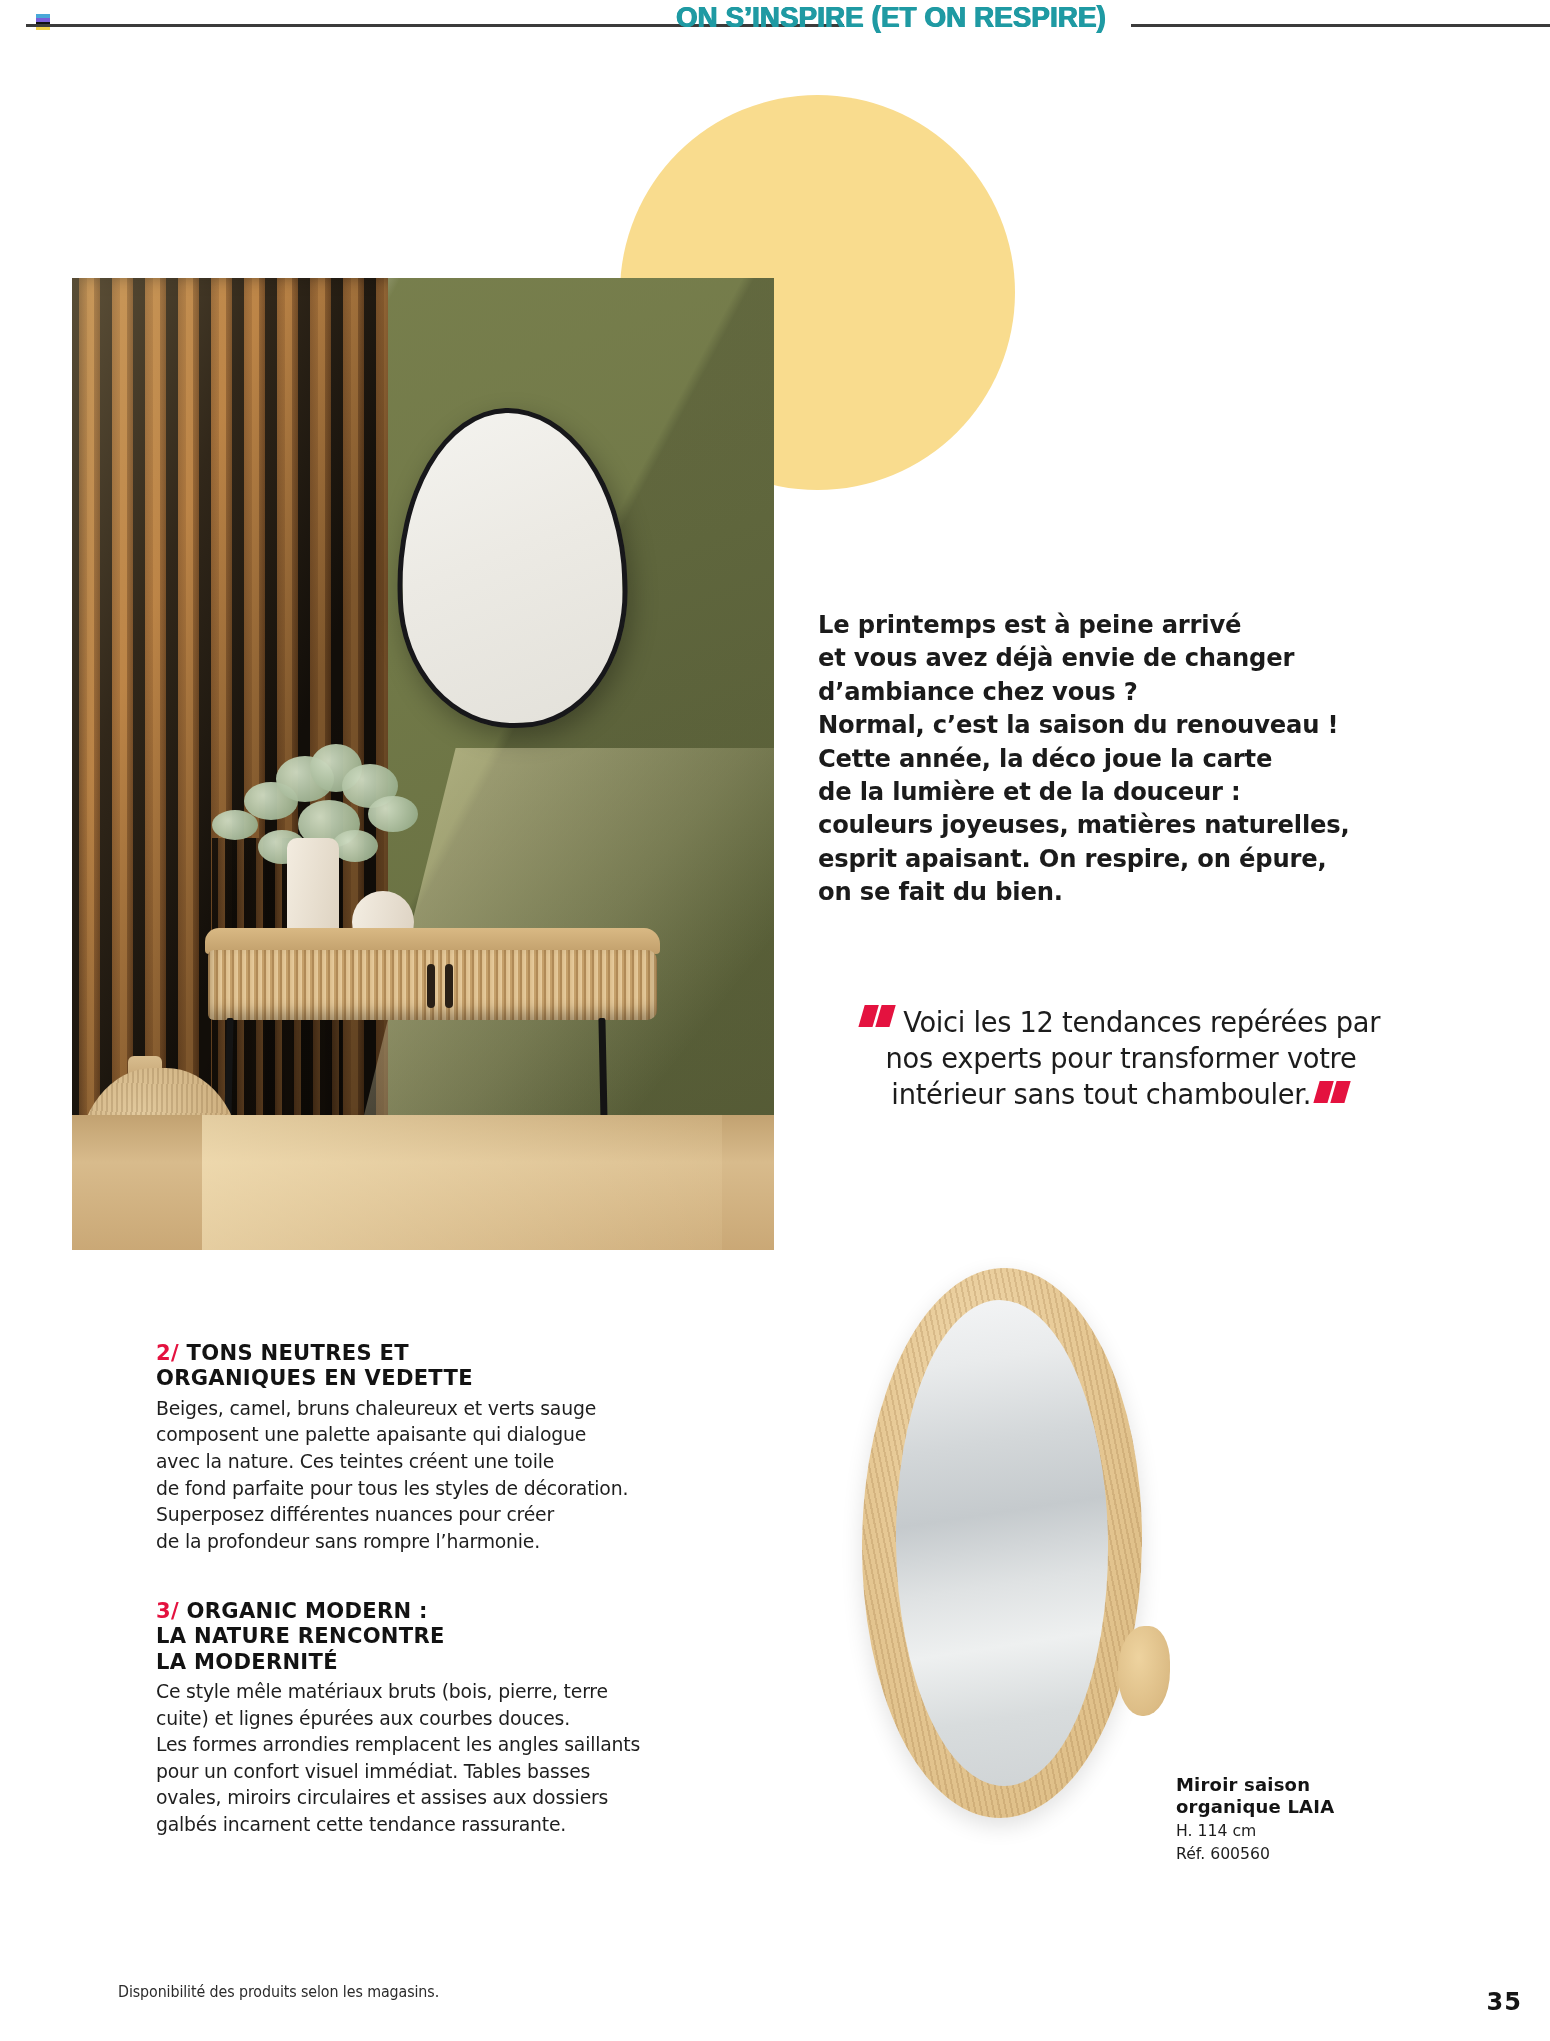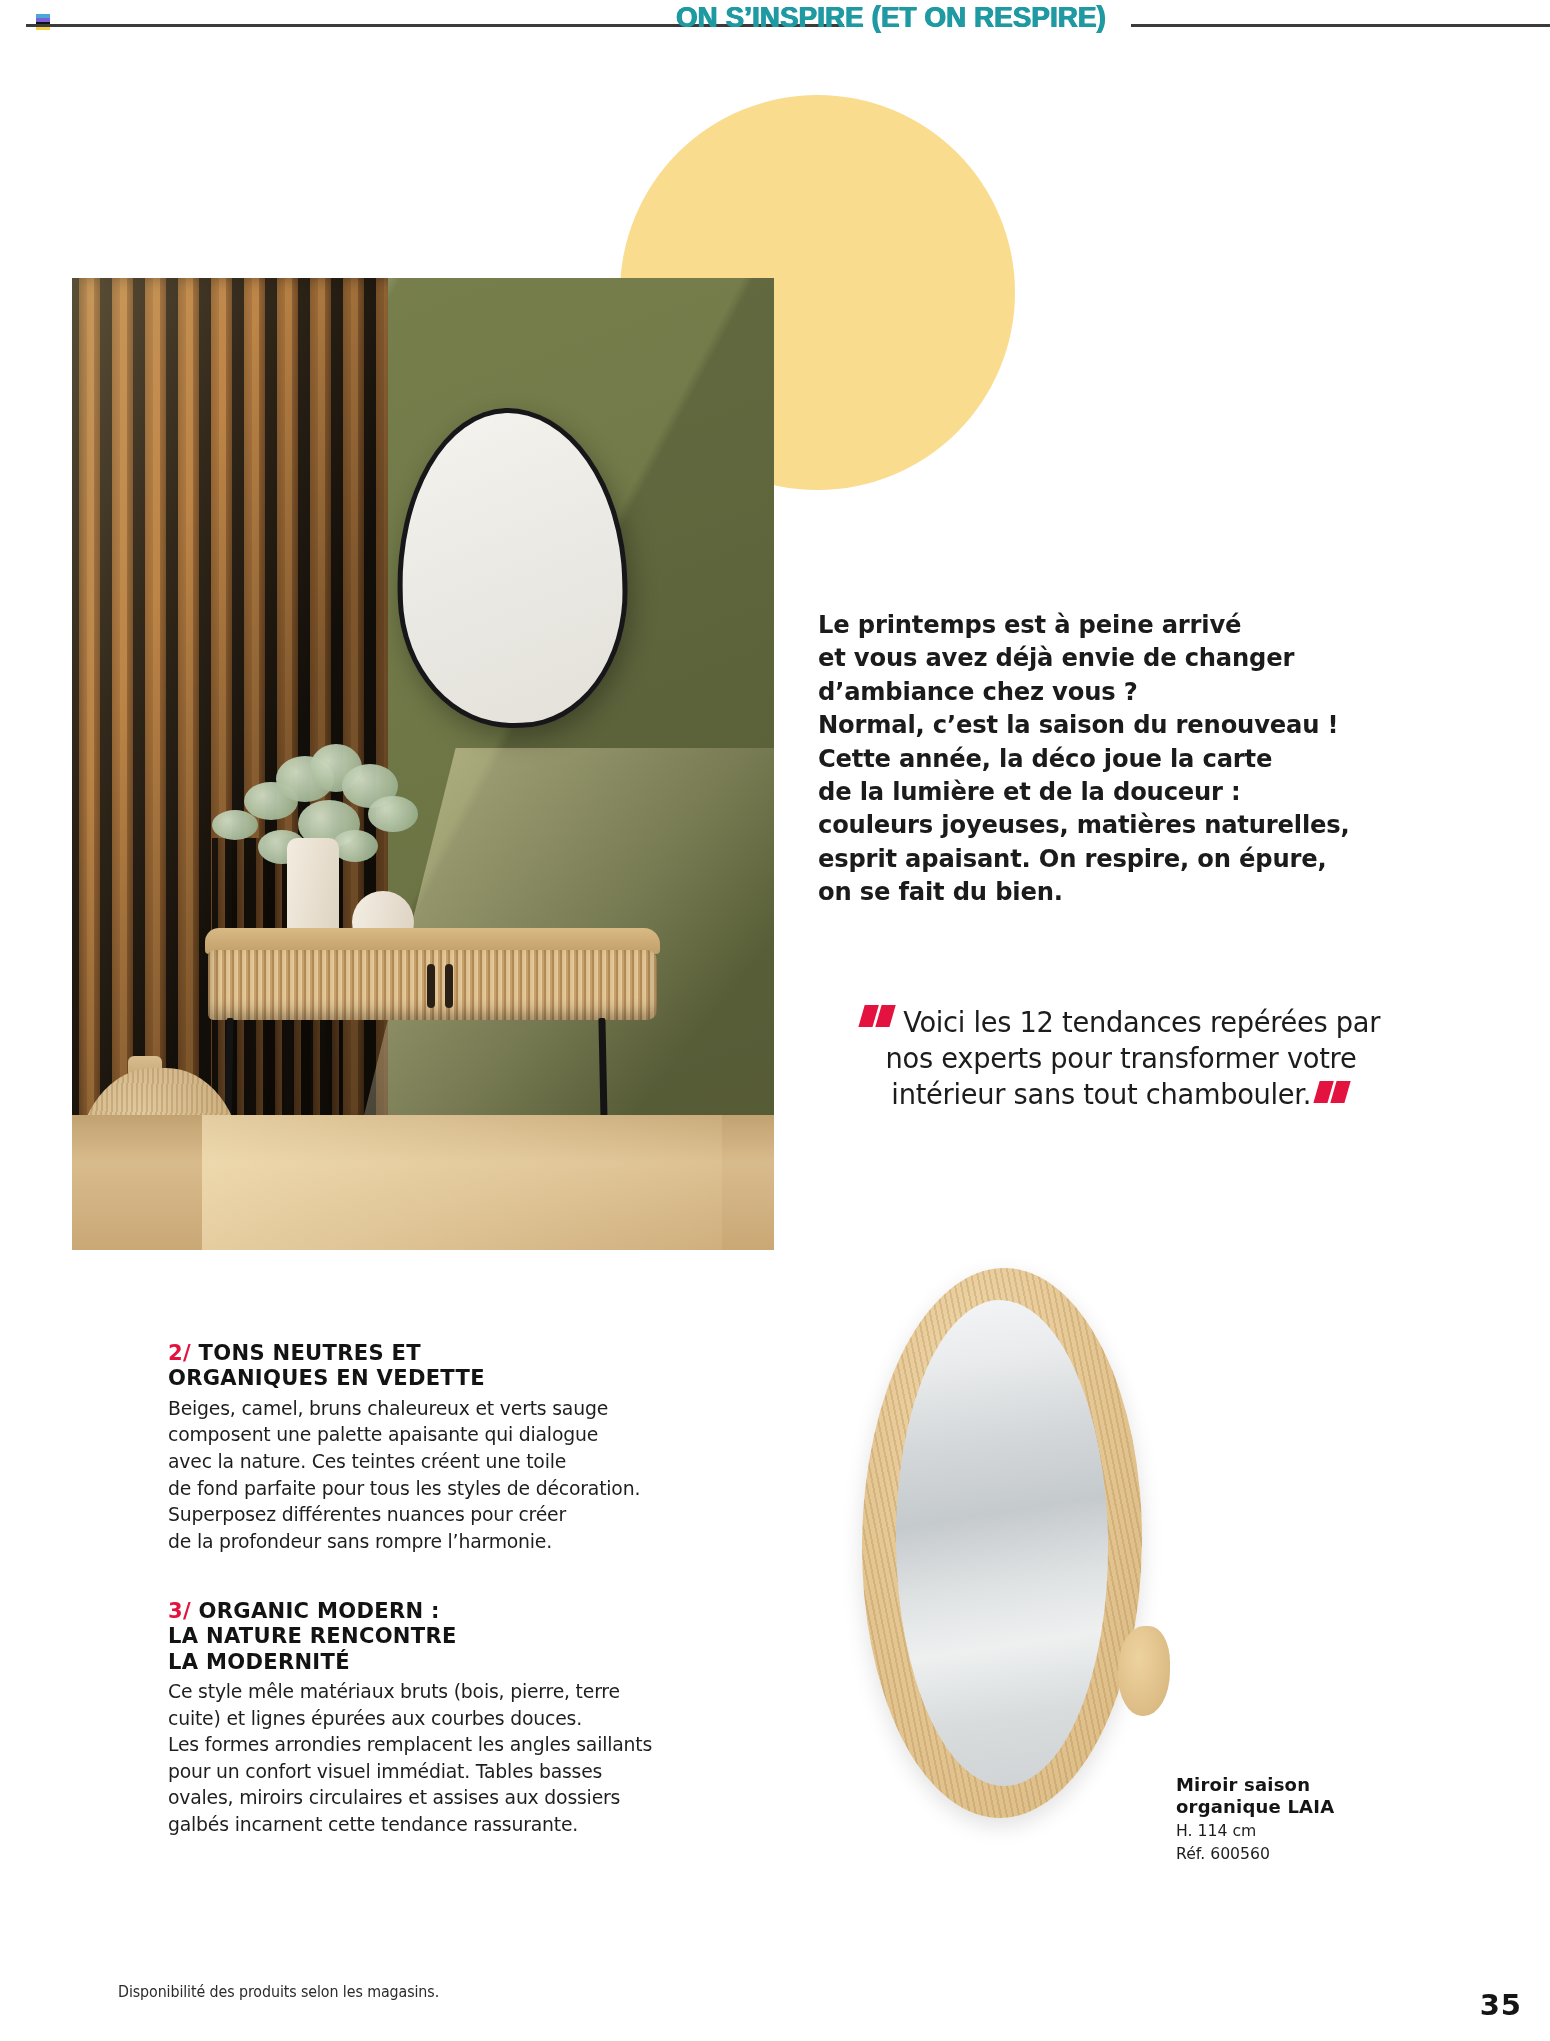--- a/index.html
+++ b/index.html
@@ -224,21 +224,21 @@
   }
   .qmark { display:inline-block; vertical-align: 0.18em; }
   .qmark i {
     display:inline-block; width:15px; height:22px; background:#E4123F;
     transform: skewX(-17deg); margin-right:3px;
   }
   .qmark.close { vertical-align: 0.05em; margin-left:6px; }
   .qmark.open { margin-right:8px; }
 
   
-  .trend { position:absolute; left:168px; width:530px; }
+  .trend { position:absolute; left:156px; width:530px; }
   .trend.t2 { top: 1340px; }
   .trend.t3 { top: 1598px; }
   .trend h3 {
     font-family: "DejaVu Sans", sans-serif;
     font-size: 21.5px; font-weight:700; color:#131313;
     line-height: 1.18; letter-spacing: 0.3px;
     transform: scaleX(0.98); transform-origin:left top;
     text-transform: uppercase;
   }
   .trend h3 .num { color:#E4123F; }
@@ -294,21 +294,21 @@
   .footer-note {
     position:absolute; left:118px; top:1983px;
     font-family: "DejaVu Sans", sans-serif;
     font-size: 15px; font-weight:400; color:#2b2b2b;
     letter-spacing:-0.1px;
     transform: scaleX(0.95); transform-origin:left top;
   }
   .page-num {
     position:absolute; right:28px; top:1988px;
     font-family: "DejaVu Sans", sans-serif;
-    font-size: 29px; font-weight:700; color:#151515;
+    font-size: 24px; font-weight:700; color:#151515;
     letter-spacing:1px;
   }
 </style>
 </head>
 <body>
 
 <div class="page">
 
   <div class="header">
     <div class="reg-mark">

